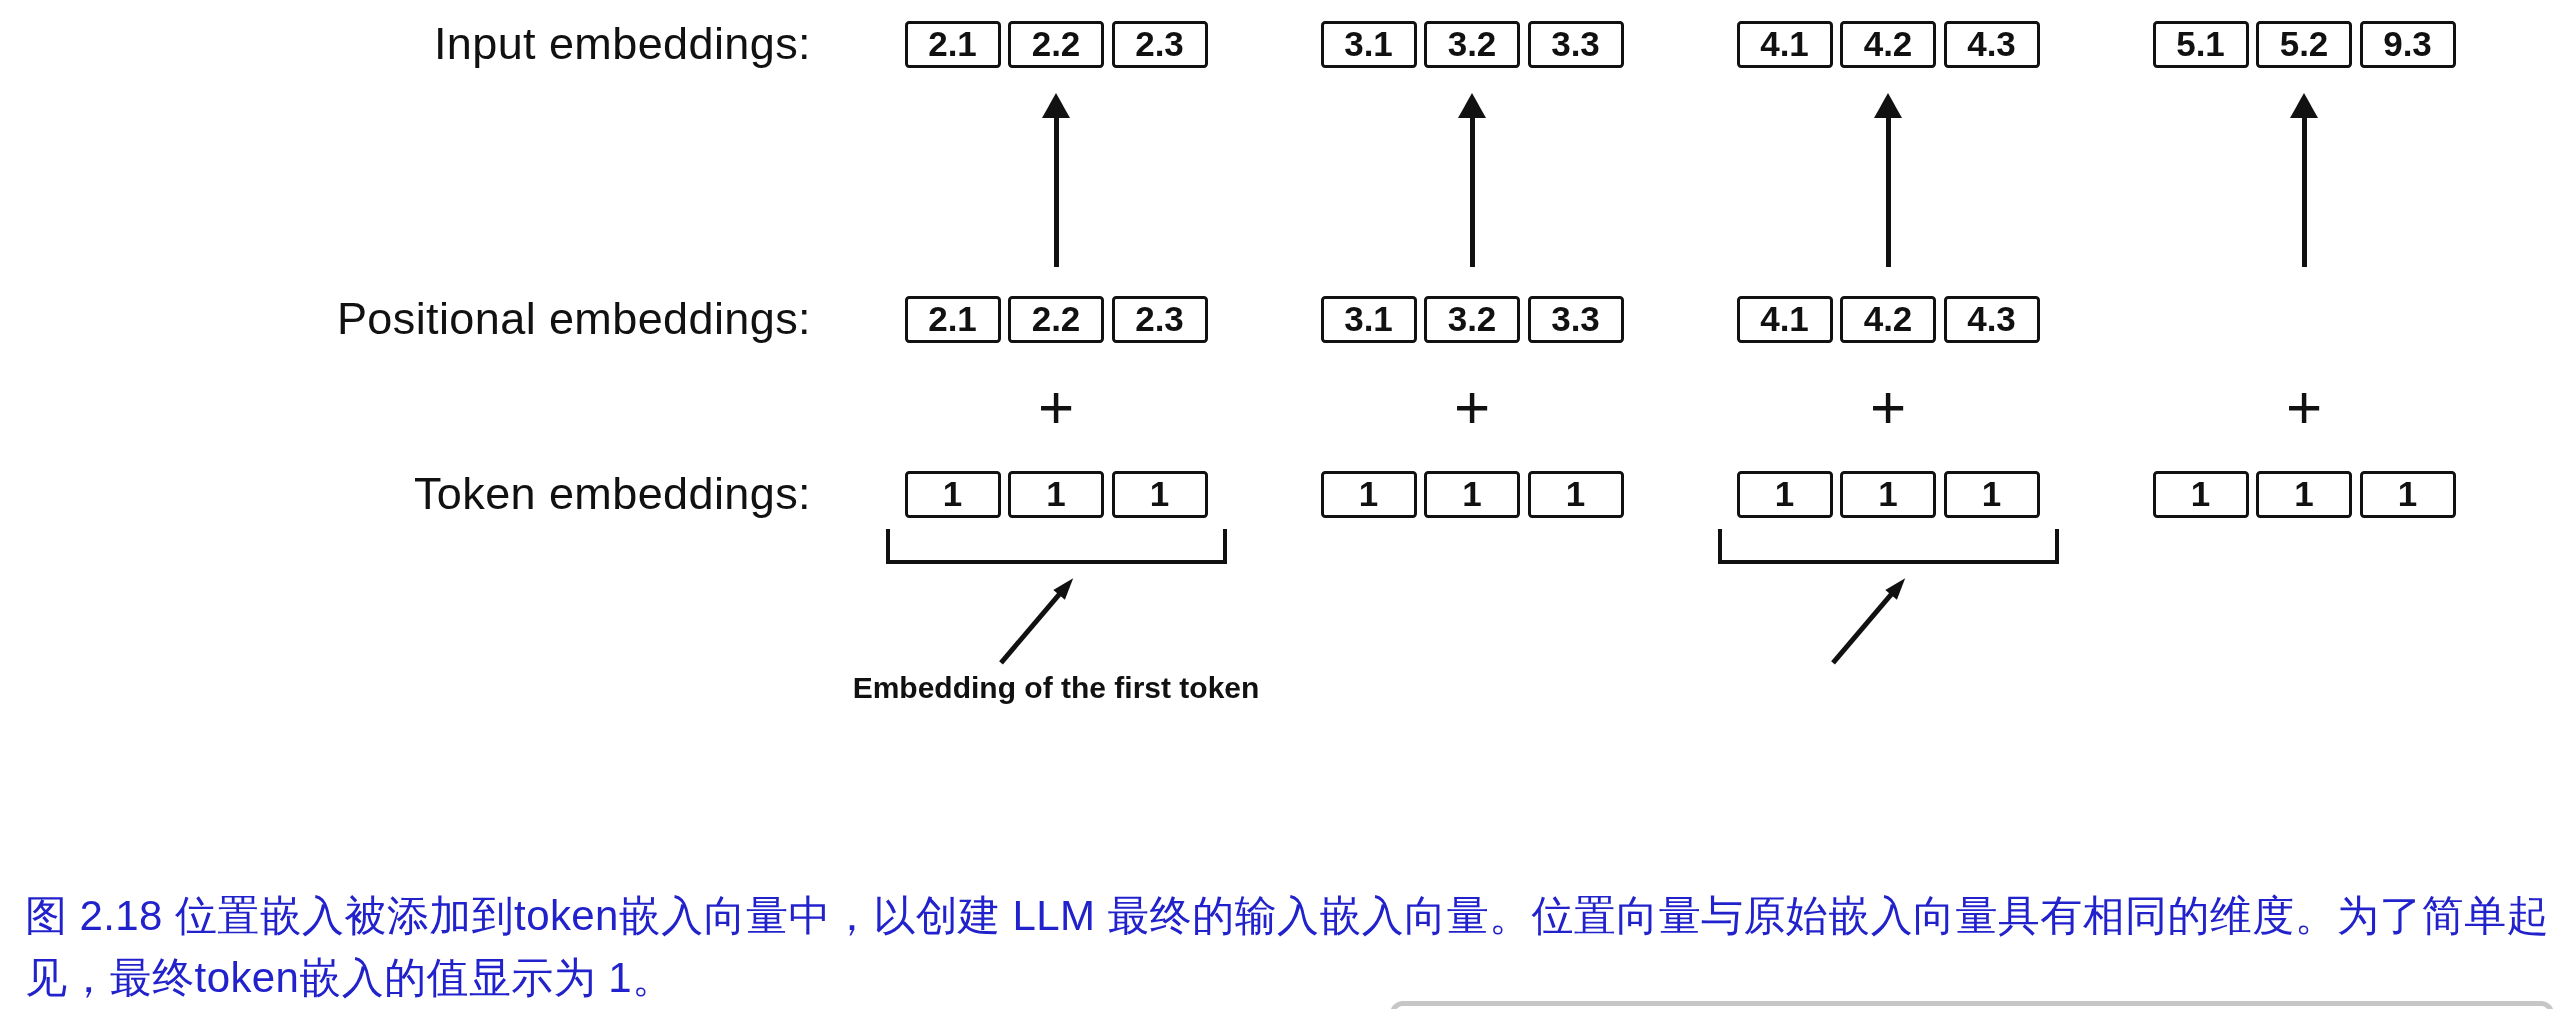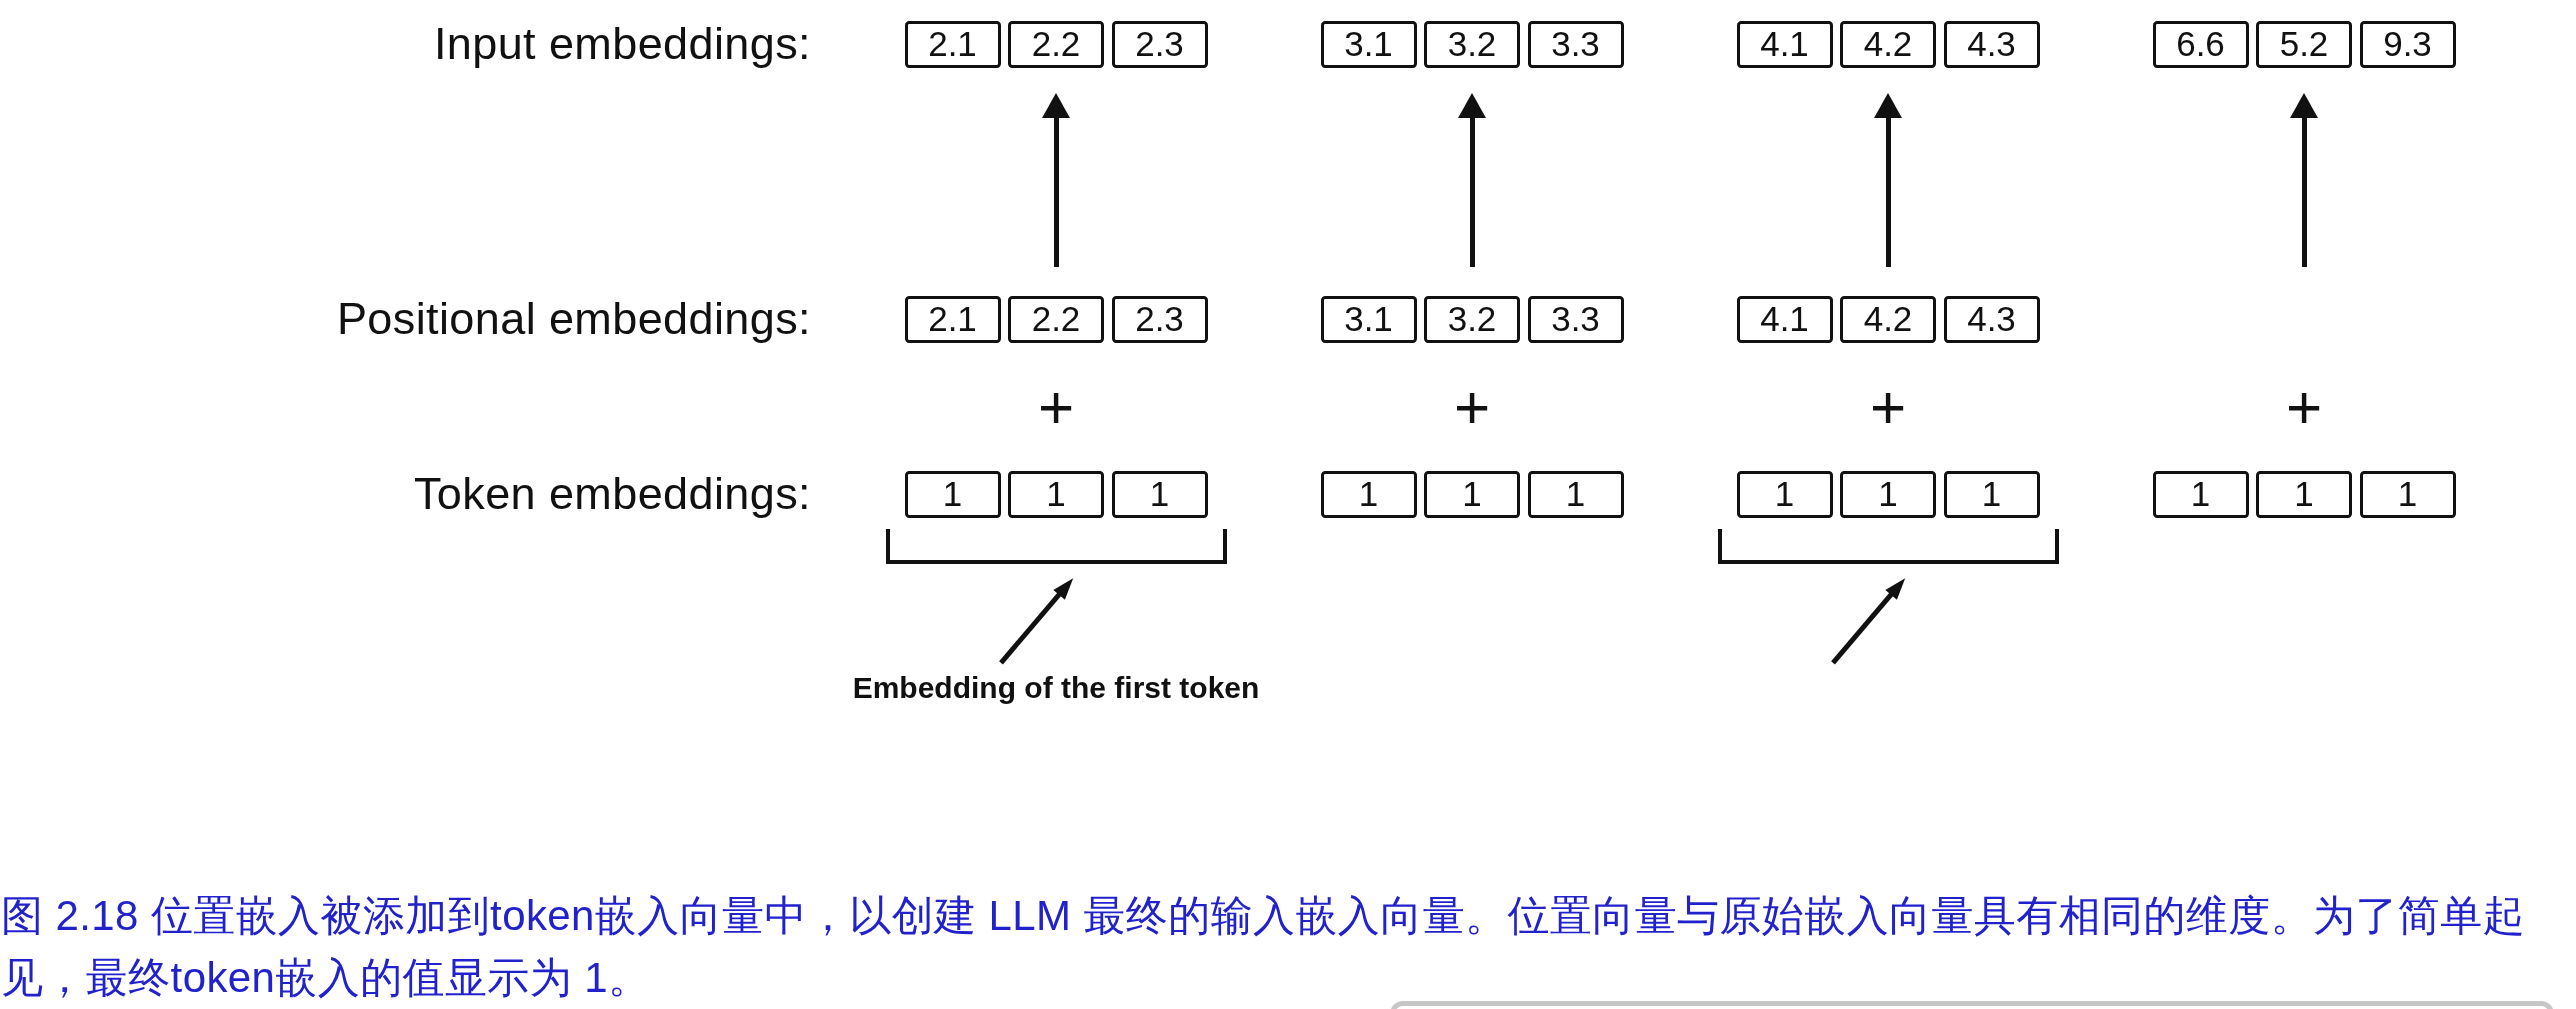--- a/index.html
+++ b/index.html
@@ -40,20 +40,21 @@
     width:96px;
     height:47px;
     border:3.3px solid #111111;
     border-radius:4.2px;
     background:#ffffff;
     display:flex;
     align-items:center;
     justify-content:center;
     font-size:35px;
     box-sizing:border-box;
+    font-weight:bold;
   }
   .row-input{padding-top:18.3px;}
   .row-arrows{height:223px;}
   .arrow-slot{
     display:flex;
     justify-content:center;
     align-items:center;
     height:100%;
   }
   .varrow{
@@ -102,21 +103,21 @@
   .diag-arrow{margin-left:-28px;}
   .row-annot{height:48px; align-items:start;}
   .annot-label{
     text-align:center;
     font-size:30px;
     font-weight:700;
     white-space:nowrap;
   }
   .caption{
     margin-top:166px;
-    padding-left:1px;
+    padding-left:25px;
     width:2536px;
     font-size:42px;
     line-height:1.46;
     letter-spacing:0.4px;
   }
   .partial-bottom{
     position:absolute;
     bottom:-5px;
     left:1390px;
     width:1164px;
@@ -143,21 +144,21 @@
         <div class="cell">3.1</div>
         <div class="cell">3.2</div>
         <div class="cell">3.3</div>
       </div>
       <div class="group">
         <div class="cell">4.1</div>
         <div class="cell">4.2</div>
         <div class="cell">4.3</div>
       </div>
       <div class="group">
-        <div class="cell">6.6</div>
+        <div class="cell">5.1</div>
         <div class="cell">5.2</div>
         <div class="cell">9.3</div>
       </div>
     </div>
 
   <div class="grid row-arrows">
     <div></div>
     <div class="arrow-slot">
         <div class="varrow"></div>
       </div>

